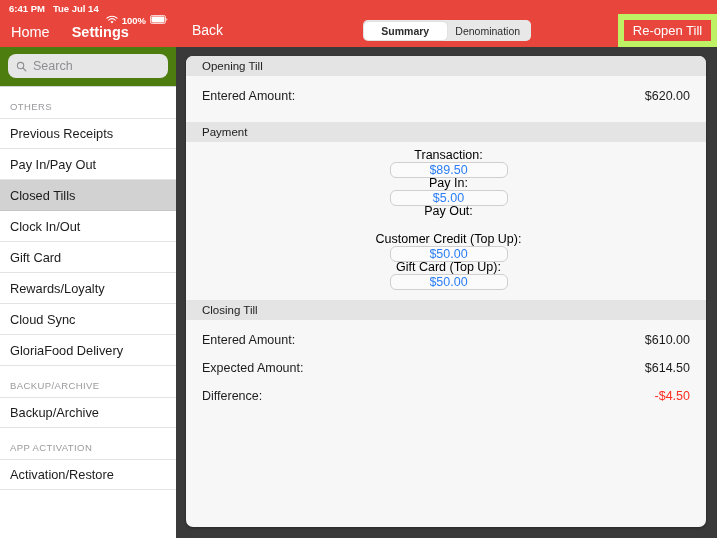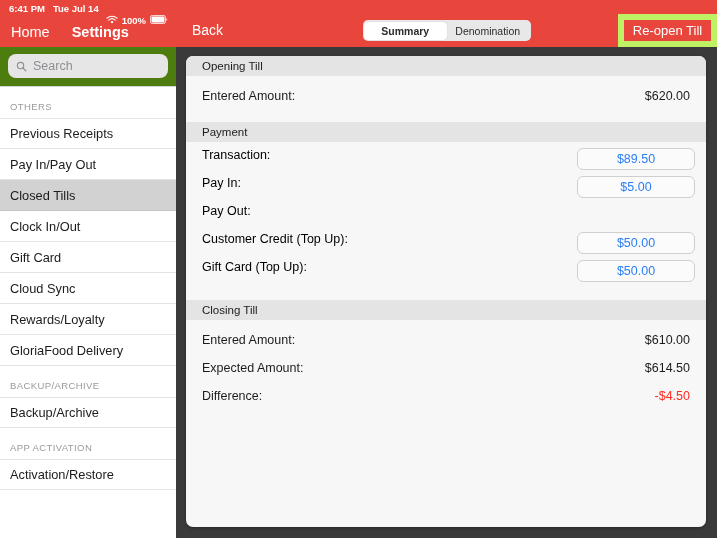--- a/index.html
+++ b/index.html
@@ -184,21 +184,21 @@
     width: 118px; height: 22px;
     border: 1px solid #cfcfcf;
     border-radius: 6px;
     background: #fbfbfb;
     display: flex; align-items: center; justify-content: center;
     font-size: 12.5px;
     color: #2b7ef5;
   }
   .gap-sm { height: 6px; }
   .gap-md { height: 12px; }
-  .row-pill { height: 28px; display:flex; align-items:flex-start; padding: 0 11px 0 16px; font-size:12.5px; }
+  .row-pill { height: 28px; display:flex; align-items:center; padding: 0 11px 0 16px; font-size:12.5px;flex-direction:column; }
   .row-pill .label { flex: 1; }
 </style>
 </head>
 <body>
 
 <div class="screen">
 
   <div class="sidebar">
 
     <div class="sb-header">
@@ -246,24 +246,24 @@
         <div class="sb-item selected">
           <span>Closed Tills</span>
         </div>
         <div class="sb-item">
           <span>Clock In/Out</span>
         </div>
         <div class="sb-item">
           <span>Gift Card</span>
         </div>
         <div class="sb-item">
+          <span>Rewards/Loyalty</span>
+        </div>
+        <div class="sb-item">
           <span>Cloud Sync</span>
-        </div>
-        <div class="sb-item">
-          <span>Rewards/Loyalty</span>
         </div>
         <div class="sb-item">
           <span>GloriaFood Delivery</span>
         </div>
         <div class="group-label">BACKUP/ARCHIVE</div>
         <div class="sb-item first">
           <span>Backup/Archive</span>
         </div>
         <div class="group-label">APP ACTIVATION</div>
         <div class="sb-item first">

